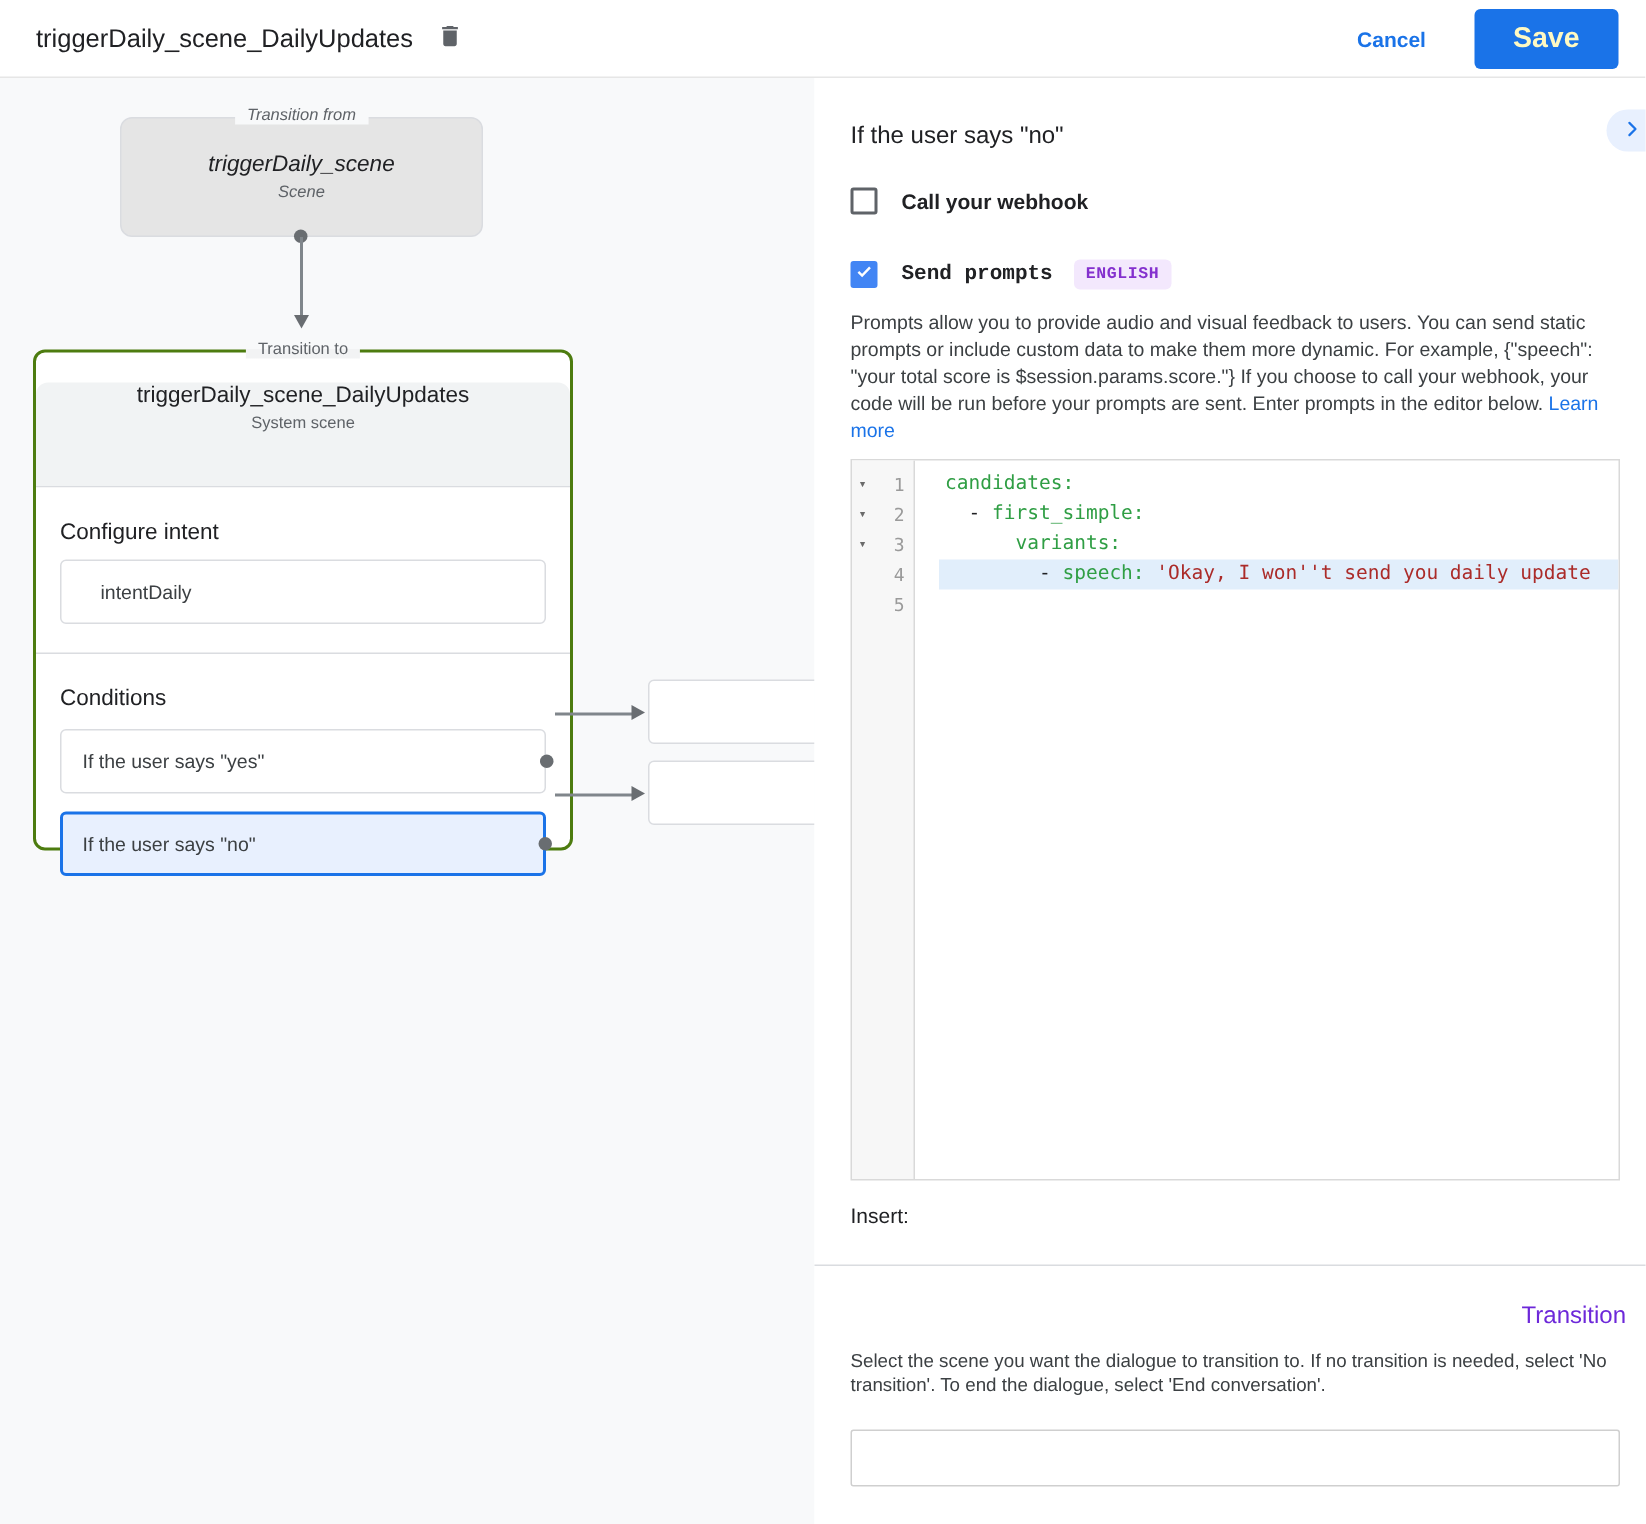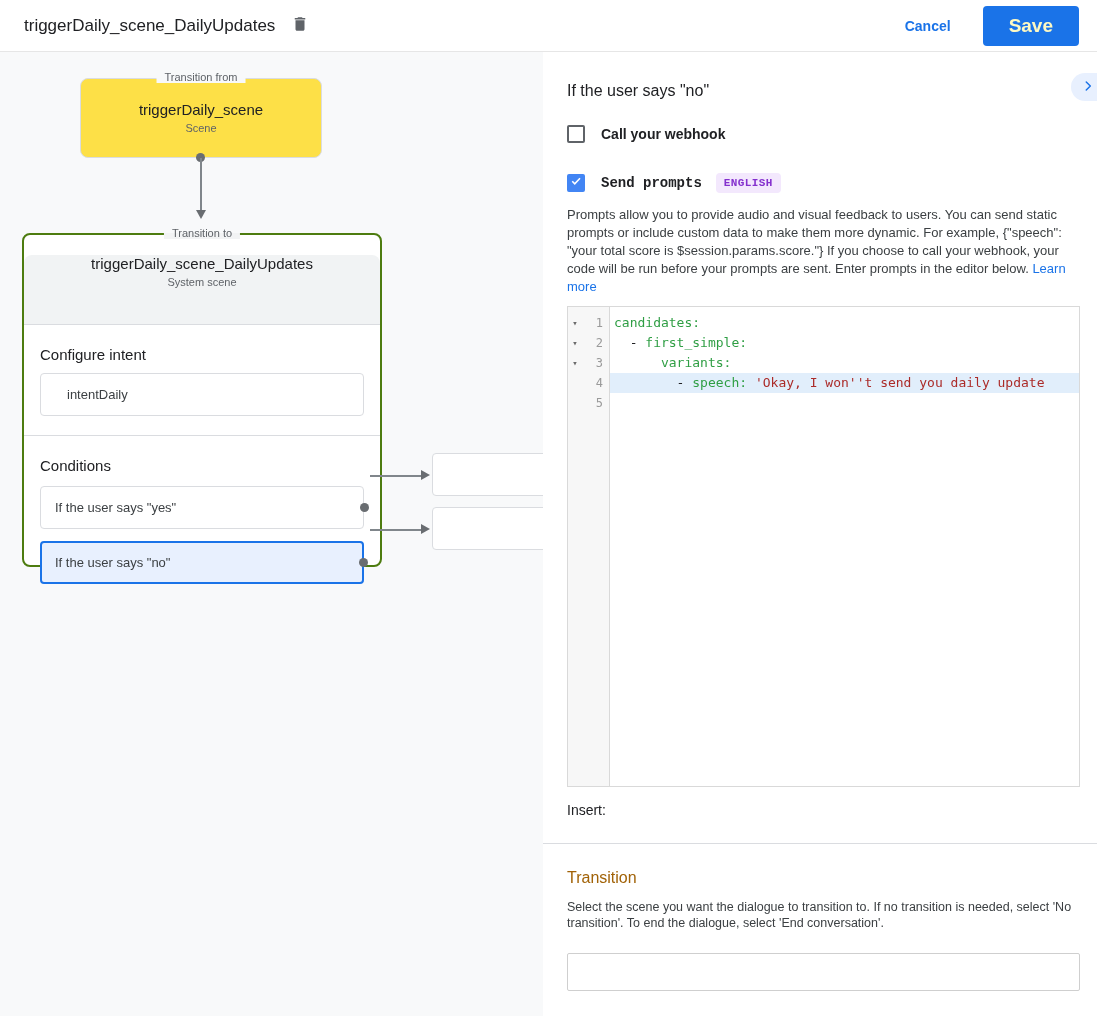--- a/index.html
+++ b/index.html
@@ -17,21 +17,21 @@
   .save-btn { background:#1a73e8; color:#fef9c3; border:none; border-radius:4px; padding:9px 26px;
     font-size:19px; font-weight:600; cursor:pointer; font-family:inherit; }
 
   .main { display:flex; height:964px; }
 
   
   .canvas { width:543px; flex:none; background:#f8f9fa; position:relative; overflow:hidden; }
   .legend { position:absolute; top:-8px; left:50%; transform:translateX(-50%);
     font-size:11px; color:#5f6368; background:#f8f9fa; padding:0 8px; white-space:nowrap; }
   .from-box { position:absolute; left:80px; top:26px; width:242px; height:80px;
-    background:#fde047; border:1px solid #dadce0; border-radius:8px; text-align:center; }
+    background:#e5e5e5; border:1px solid #dadce0; border-radius:8px; text-align:center;font-style:italic; }
   .node-title { margin-top:22px; font-size:15px; color:#202124; }
   .node-sub { margin-top:4px; font-size:11px; color:#5f6368; }
   .dot { position:absolute; width:9px; height:9px; border-radius:50%; background:#696d71; }
   .v-line { position:absolute; left:200px; top:106px; width:2px; height:53px; background:#80868b; }
   .v-arrow { position:absolute; left:196px; top:158px; width:0; height:0;
     border-left:5px solid transparent; border-right:5px solid transparent; border-top:9px solid #696d71; }
 
   .to-card { position:absolute; left:22px; top:181px; width:360px; height:334px;
     background:#fff; border:2px solid #4d7c0f; border-radius:8px; }
   .to-card .legend { background:linear-gradient(#f8f9fa 50%, #f2f3f4 50%); }
@@ -74,34 +74,34 @@
   .tab { width:108px; height:31px; display:flex; align-items:center; justify-content:center;
     font-size:13px; font-weight:600; color:#5f6368; cursor:pointer; letter-spacing:.3px; }
   .tab.selected { color:#1a73e8; background:#e8f0fe; }
 
   .editor { margin-top:10px; width:513px; height:481px; border:1px solid #d9d9d9; display:flex;
     font-family:"DejaVu Sans Mono", monospace; font-size:13px; background:#fff; }
   .gutter { width:42px; flex:none; background:#f7f7f7; border-right:1px solid #d9d9d9; padding-top:6px; }
   .gutter-line { display:flex; height:20px; }
   .fold { width:14px; text-align:center; font-size:9px; color:#6b6b6b; line-height:20px; cursor:pointer; }
   .lnum { flex:1; text-align:right; padding-right:6px; line-height:20px; font-size:12px; color:#9a9a9a; }
-  .code { flex:1; padding-top:6px; overflow:hidden; cursor:text; }
+  .code { flex:1; padding-top:6px; overflow:hidden; cursor:text;margin-left:16px; }
   .code-line { height:20px; line-height:20px; padding-left:4px; white-space:pre; }
   .code-line.active { background:#e1eefb; }
   .tok-plain { color:#202124; }
   .tok-key { color:#2f9e44; }
   .tok-str { color:#ab2b29; }
 
   .insert-row { display:flex; align-items:flex-end; margin-top:15px; }
   .insert-label { font-size:14px; color:#202124; margin-right:14px; }
   .pill { margin-right:13px; border:1px solid #747775; border-radius:15px; background:#fff;
     padding:6px 16px; font-size:13px; color:#3c4043; cursor:pointer; font-family:inherit; }
 
   .section-divider { margin-top:25px; border-top:1px solid #dadce0; }
-  .trans-heading { margin-top:25px; font-size:16px; color:#a16207; }
+  .trans-heading { margin-top:25px; font-size:16px; color:#6d28d9;text-align:right; }
   .trans-desc { margin-top:12px; font-size:12.5px; line-height:16px; color:#3c4043; width:517px; }
   .dropdown { margin-top:22px; width:513px; height:38px; border:1px solid #cfcfcf; border-radius:2px;
     display:flex; align-items:center; justify-content:space-between; padding:0 12px;
     font-size:14px; color:#202124; cursor:pointer; background:#fff; }
 </style>
 </head>
 <body>
 
 <div class="topbar">
   <span class="topbar-title">triggerDaily_scene_DailyUpdates</span>

